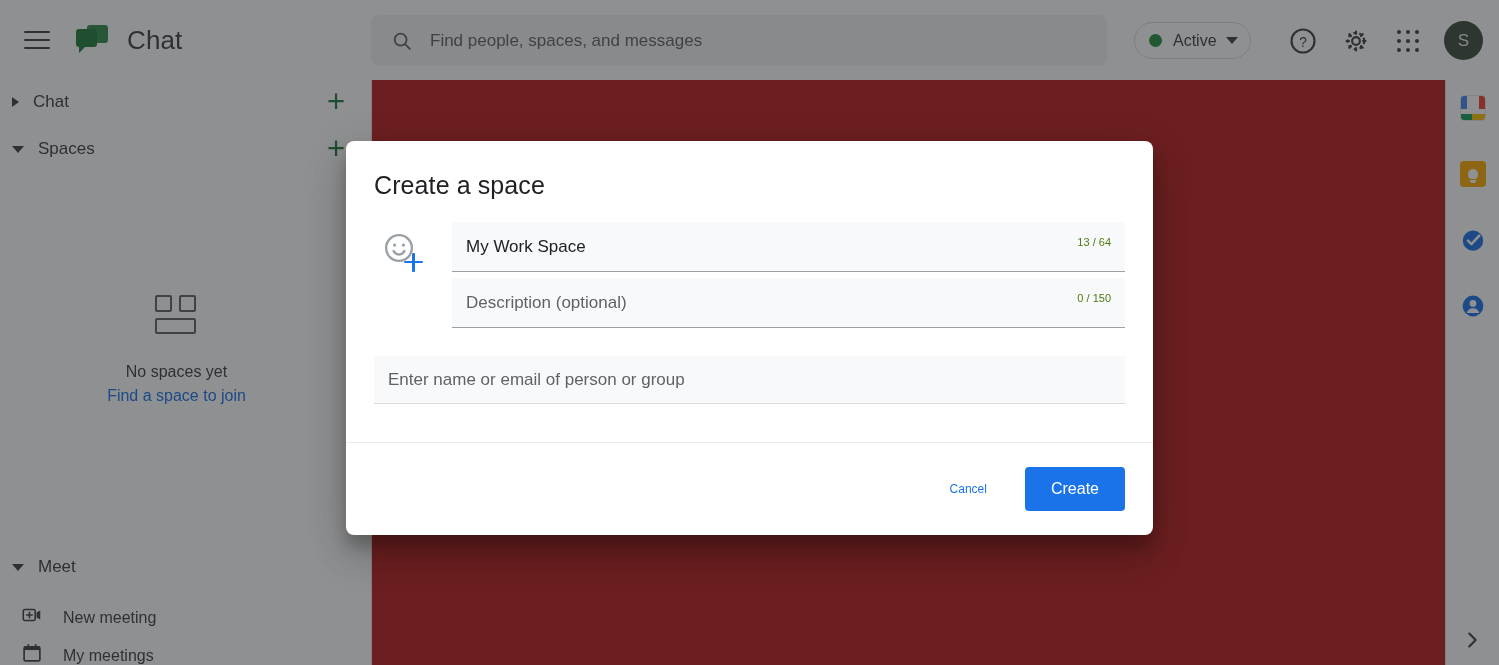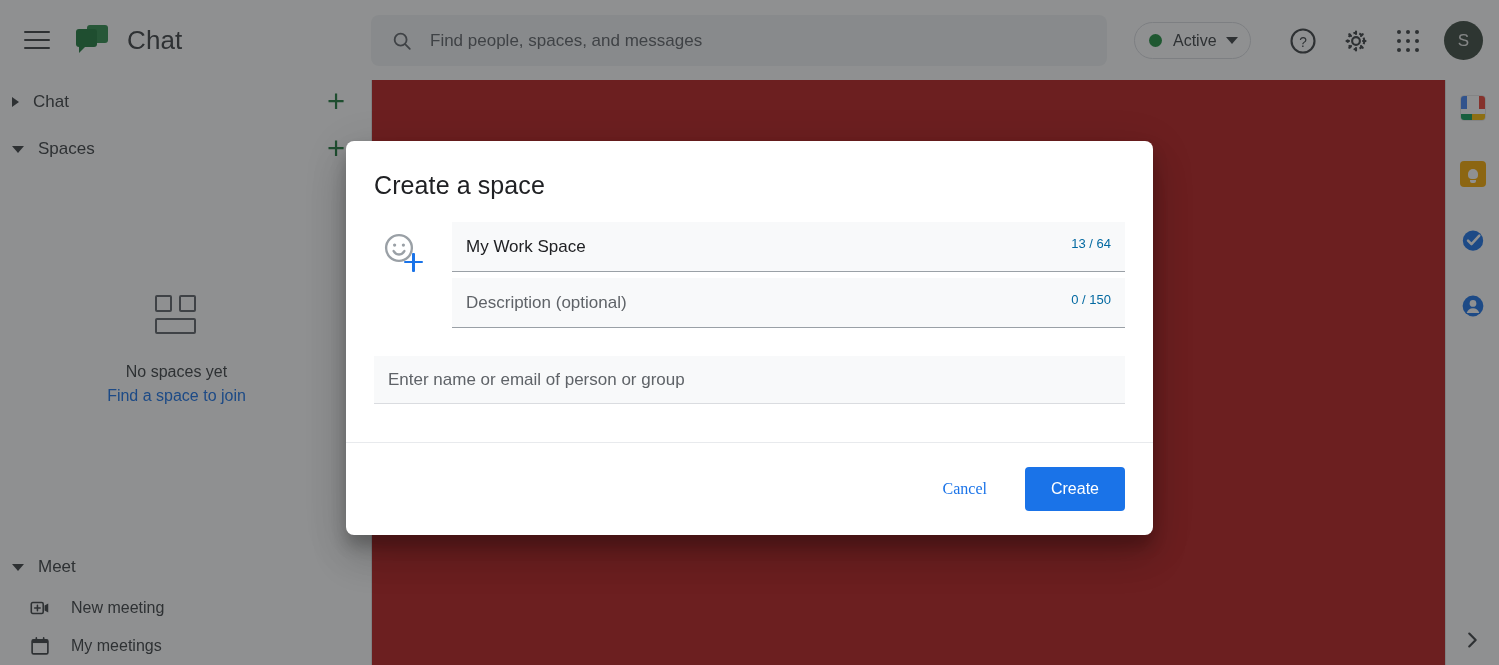--- a/index.html
+++ b/index.html
@@ -302,23 +302,23 @@
   }
 
   .meet-block {
     position: absolute;
     left: 0;
     top: 465px;
     width: 371px;
   }
   .meet-item {
     display: flex;
-    align-items: center;
+    align-items: flex-end;
     height: 38px;
-    padding-left: 28px;
+    padding-left: 20px;
     cursor: pointer;
   }
   .meet-item .mi-icon {
     width: 24px;
     height: 24px;
     flex: none;
     display: flex;
     align-items: center;
     justify-content: center;
   }
@@ -485,22 +485,22 @@
     border: none;
     outline: none;
     background: transparent;
     font-family: "Liberation Sans", sans-serif;
     font-size: 17px;
     color: #202124;
     flex: 1;
   }
   .field-text::placeholder { color: #5f6368; }
   .field-counter {
-    font-size: 13px;
-    color: #0369a1;
+    font-size: 11px;
+    color: #4d7c0f;
     margin-left: 12px;
     white-space: nowrap;
     padding-top: 14px;
   }
 
   .member-row {
     margin: 28px 28px 0 28px;
     height: 48px;
     background: #f8f9fa;
     border-bottom: 1px solid #dadce0;
@@ -529,22 +529,22 @@
     border-top: 1px solid #e8eaed;
     display: flex;
     align-items: center;
     justify-content: flex-end;
     box-sizing: border-box;
     padding-right: 28px;
   }
   .btn-cancel {
     background: transparent;
     border: none;
-    font-family: Liberation Serif, serif;
-    font-size: 16px;
+    font-family: Liberation Sans, sans-serif;
+    font-size: 12px;
     color: #1a73e8;
     padding: 10px 16px;
     border-radius: 4px;
     cursor: pointer;
   }
   .btn-create {
     margin-left: 22px;
     background: #1a73e8;
     border: none;
     font-family: "Liberation Sans", sans-serif;

